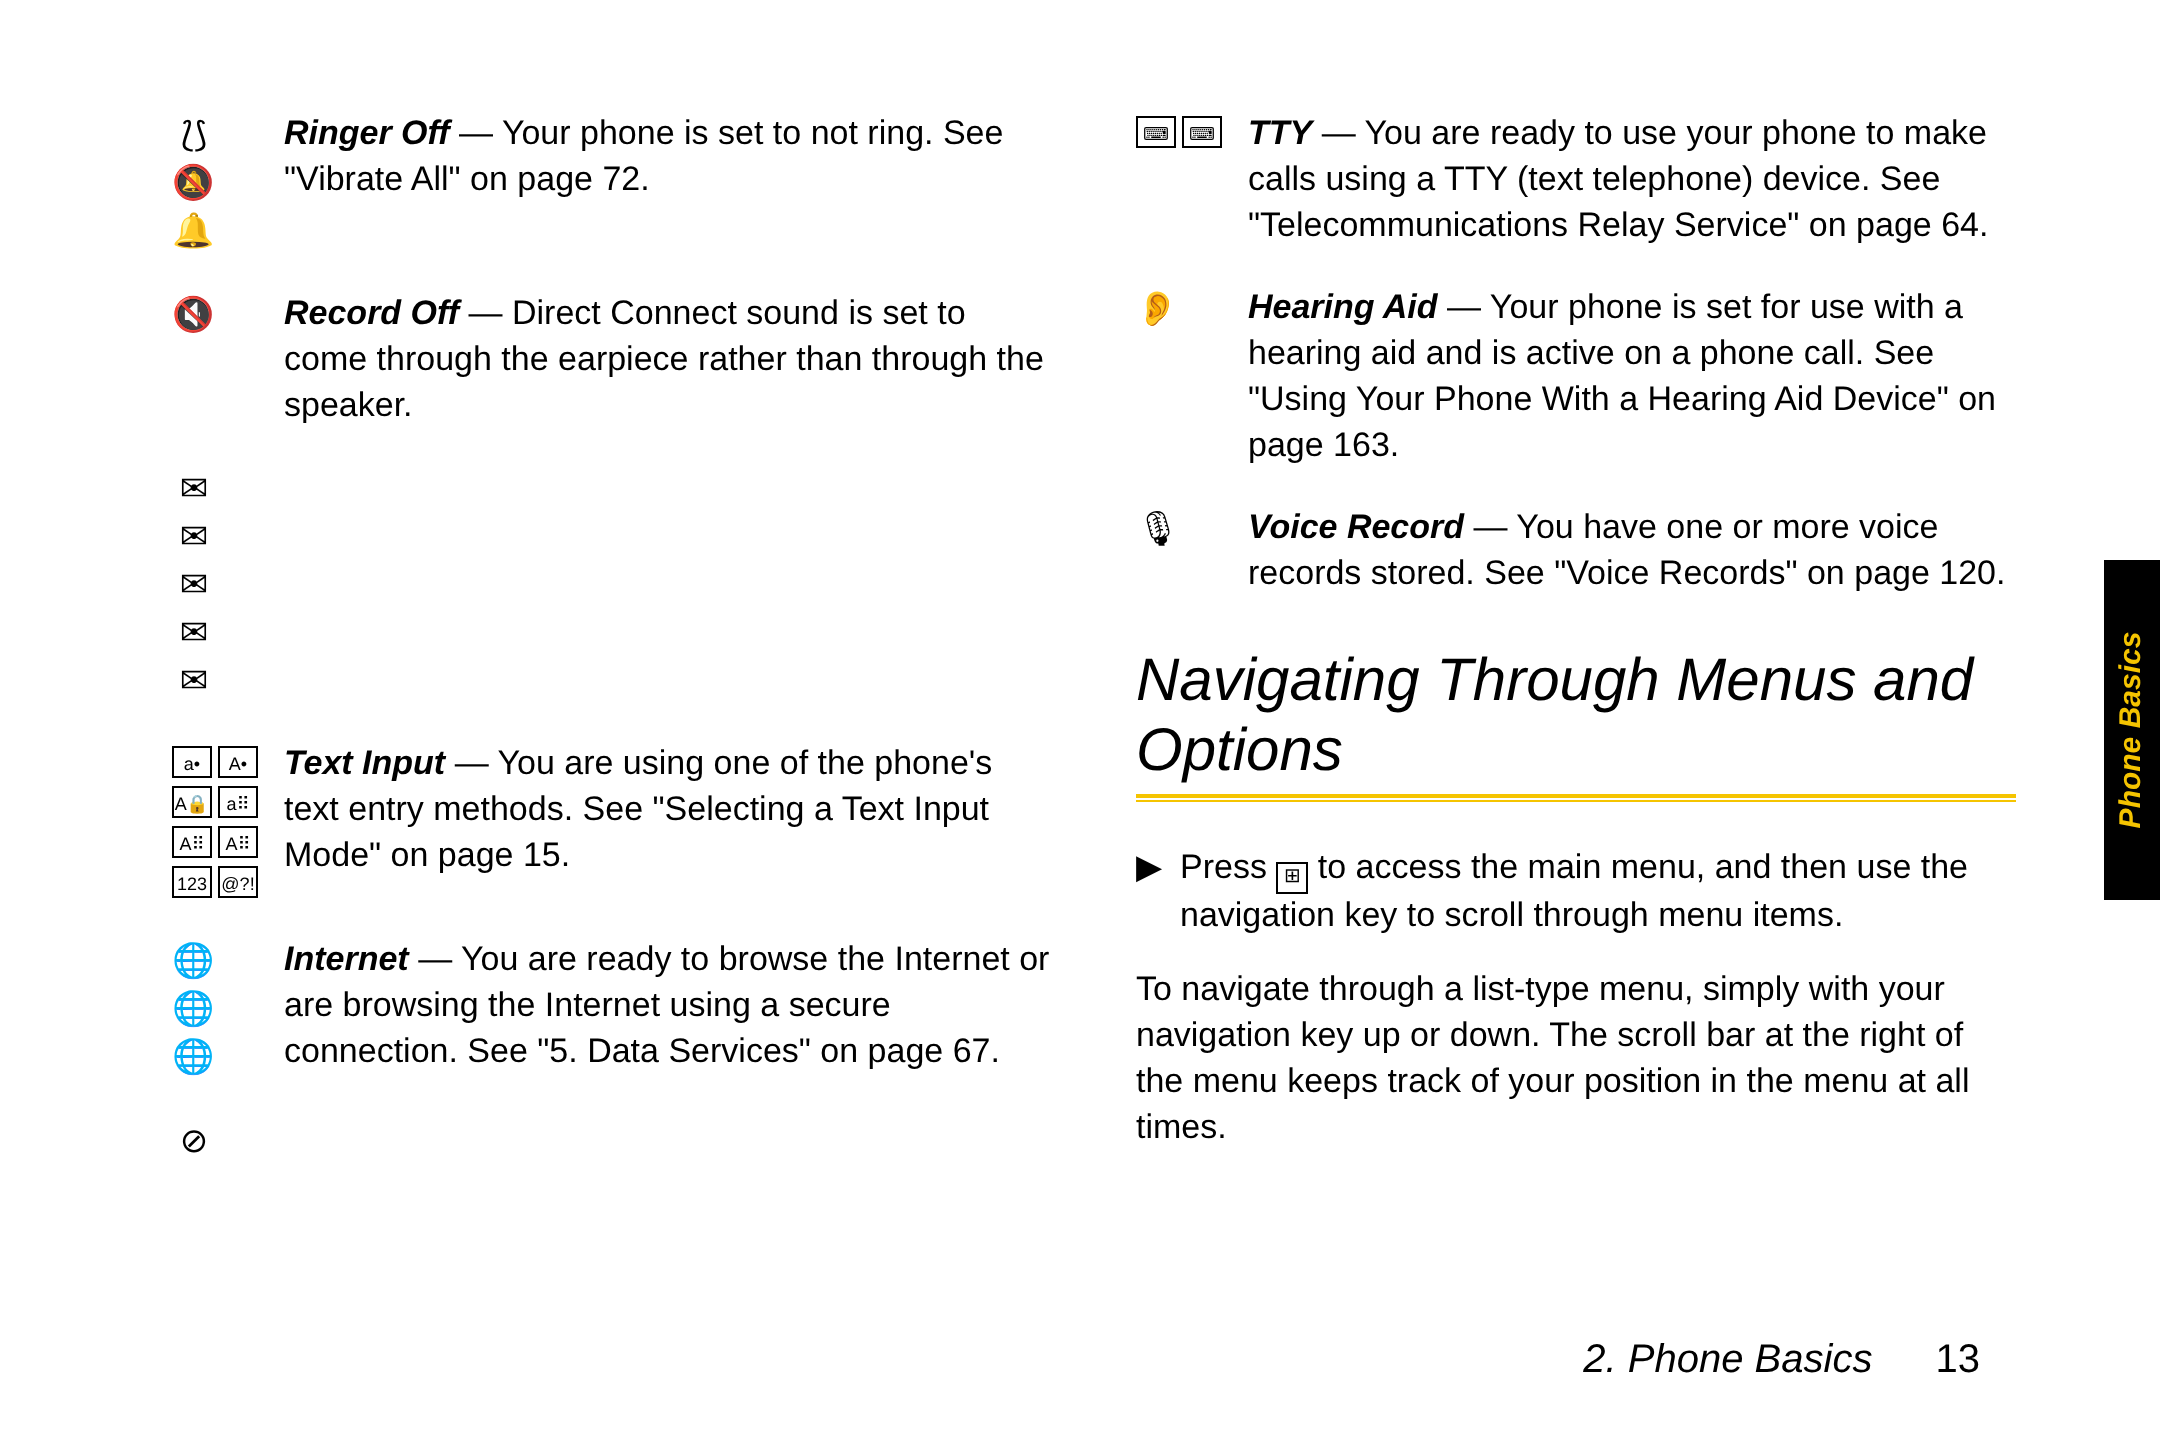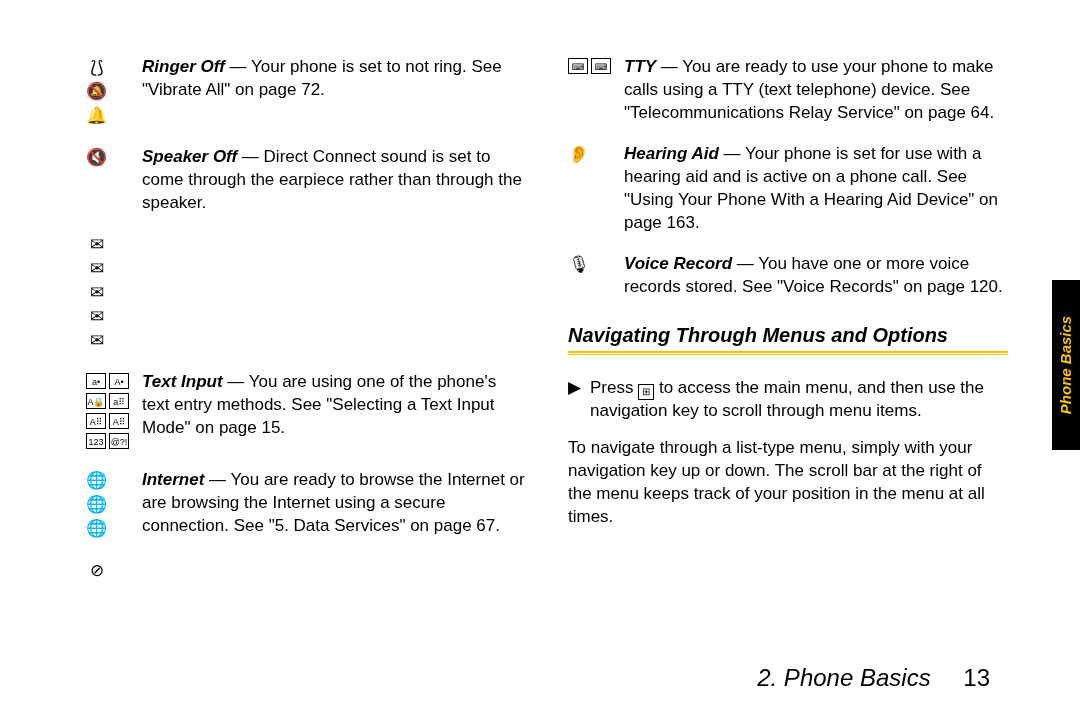--- a/index.html
+++ b/index.html
@@ -17,44 +17,44 @@
     gap: 42px;
   }
   .col { flex: 1 1 0; }
   .entry { display: flex; margin-bottom: 18px; }
   .iconcell { flex: 0 0 56px; padding-right: 8px; font-size: 0; }
   .iconcell .g { display: inline-block; width: 22px; height: 20px; margin: 2px 3px 2px 0; font-size: 17px; line-height: 20px; text-align: center; }
   .iconcell .box { border: 1.6px solid #000; font-size: 9px; line-height: 16px; height: 16px; width: 20px; }
   .desc { flex: 1 1 auto; }
   .term { font-weight: bold; font-style: italic; }
   h2.section {
-    font-size: 20px;
+    font-size: 30px;
     font-style: italic;
-    font-weight: bold;
+    font-weight: normal;
     line-height: 1.15;
     margin: 26px 0 4px 0;
   }
   .rule {
     width: 100%;
     height: 4px;
     border-top: 2px solid #f5c400;
     border-bottom: 1px solid #f5c400;
     margin-bottom: 22px;
   }
   .bullet { display: flex; margin-bottom: 14px; }
   .bullet .mark { flex: 0 0 22px; }
   .bullet .txt { flex: 1 1 auto; }
   .menukey {
     display: inline-block; width: 16px; height: 16px;
     border: 1.4px solid #000; font-size: 10px; line-height: 14px;
     text-align: center; vertical-align: -2px;
   }
   .footer {
     position: absolute; bottom: 26px; right: 90px;
-    font-style: italic; font-size: 24px;
+    font-style: italic; font-size: 20px;
   }
   .footer .pn { font-style: normal; padding-left: 26px; }
   .sidetab {
     position: absolute; right: 0; top: 280px;
     width: 28px; height: 170px; background: #000;
   }
   .sidetab span {
     position: absolute; left: 50%; top: 50%;
     transform: translate(-50%, -50%) rotate(-90deg);
     color: #f5c400; font-style: italic; font-weight: bold;
@@ -65,21 +65,21 @@
 <body>
 
 <div class="page">
   <div class="col" id="left-col">
       <div class="entry">
         <div class="iconcell"><span class="g">⟅⟆</span><span class="g">🔕</span><span class="g">🔔</span></div>
         <div class="desc"><span class="term">Ringer Off</span><span> — Your phone is set to not ring. See "Vibrate All" on page 72.</span></div>
       </div>
       <div class="entry">
         <div class="iconcell"><span class="g">🔇</span></div>
-        <div class="desc"><span class="term">Speaker Off</span><span> — Direct Connect sound is set to come through the earpiece rather than through the speaker.</span></div>
+        <div class="desc"><span class="term">Record Off</span><span> — Direct Connect sound is set to come through the earpiece rather than through the speaker.</span></div>
       </div>
       <div class="entry">
         <div class="iconcell"><span class="g">✉</span><span class="g">✉</span><span class="g">✉</span><span class="g">✉</span><span class="g">✉</span></div>
       </div>
       <div class="entry">
         <div class="iconcell"><span class="g box">a•</span><span class="g box">A•</span><span class="g box">A🔒</span><span class="g box">a⠿</span><span class="g box">A⠿</span><span class="g box">A⠿</span><span class="g box">123</span><span class="g box">@?!</span></div>
         <div class="desc"><span class="term">Text Input</span><span> — You are using one of the phone's text entry methods. See "Selecting a Text Input Mode" on page 15.</span></div>
       </div>
       <div class="entry">
         <div class="iconcell"><span class="g">🌐</span><span class="g">🌐</span><span class="g">🌐</span></div>

